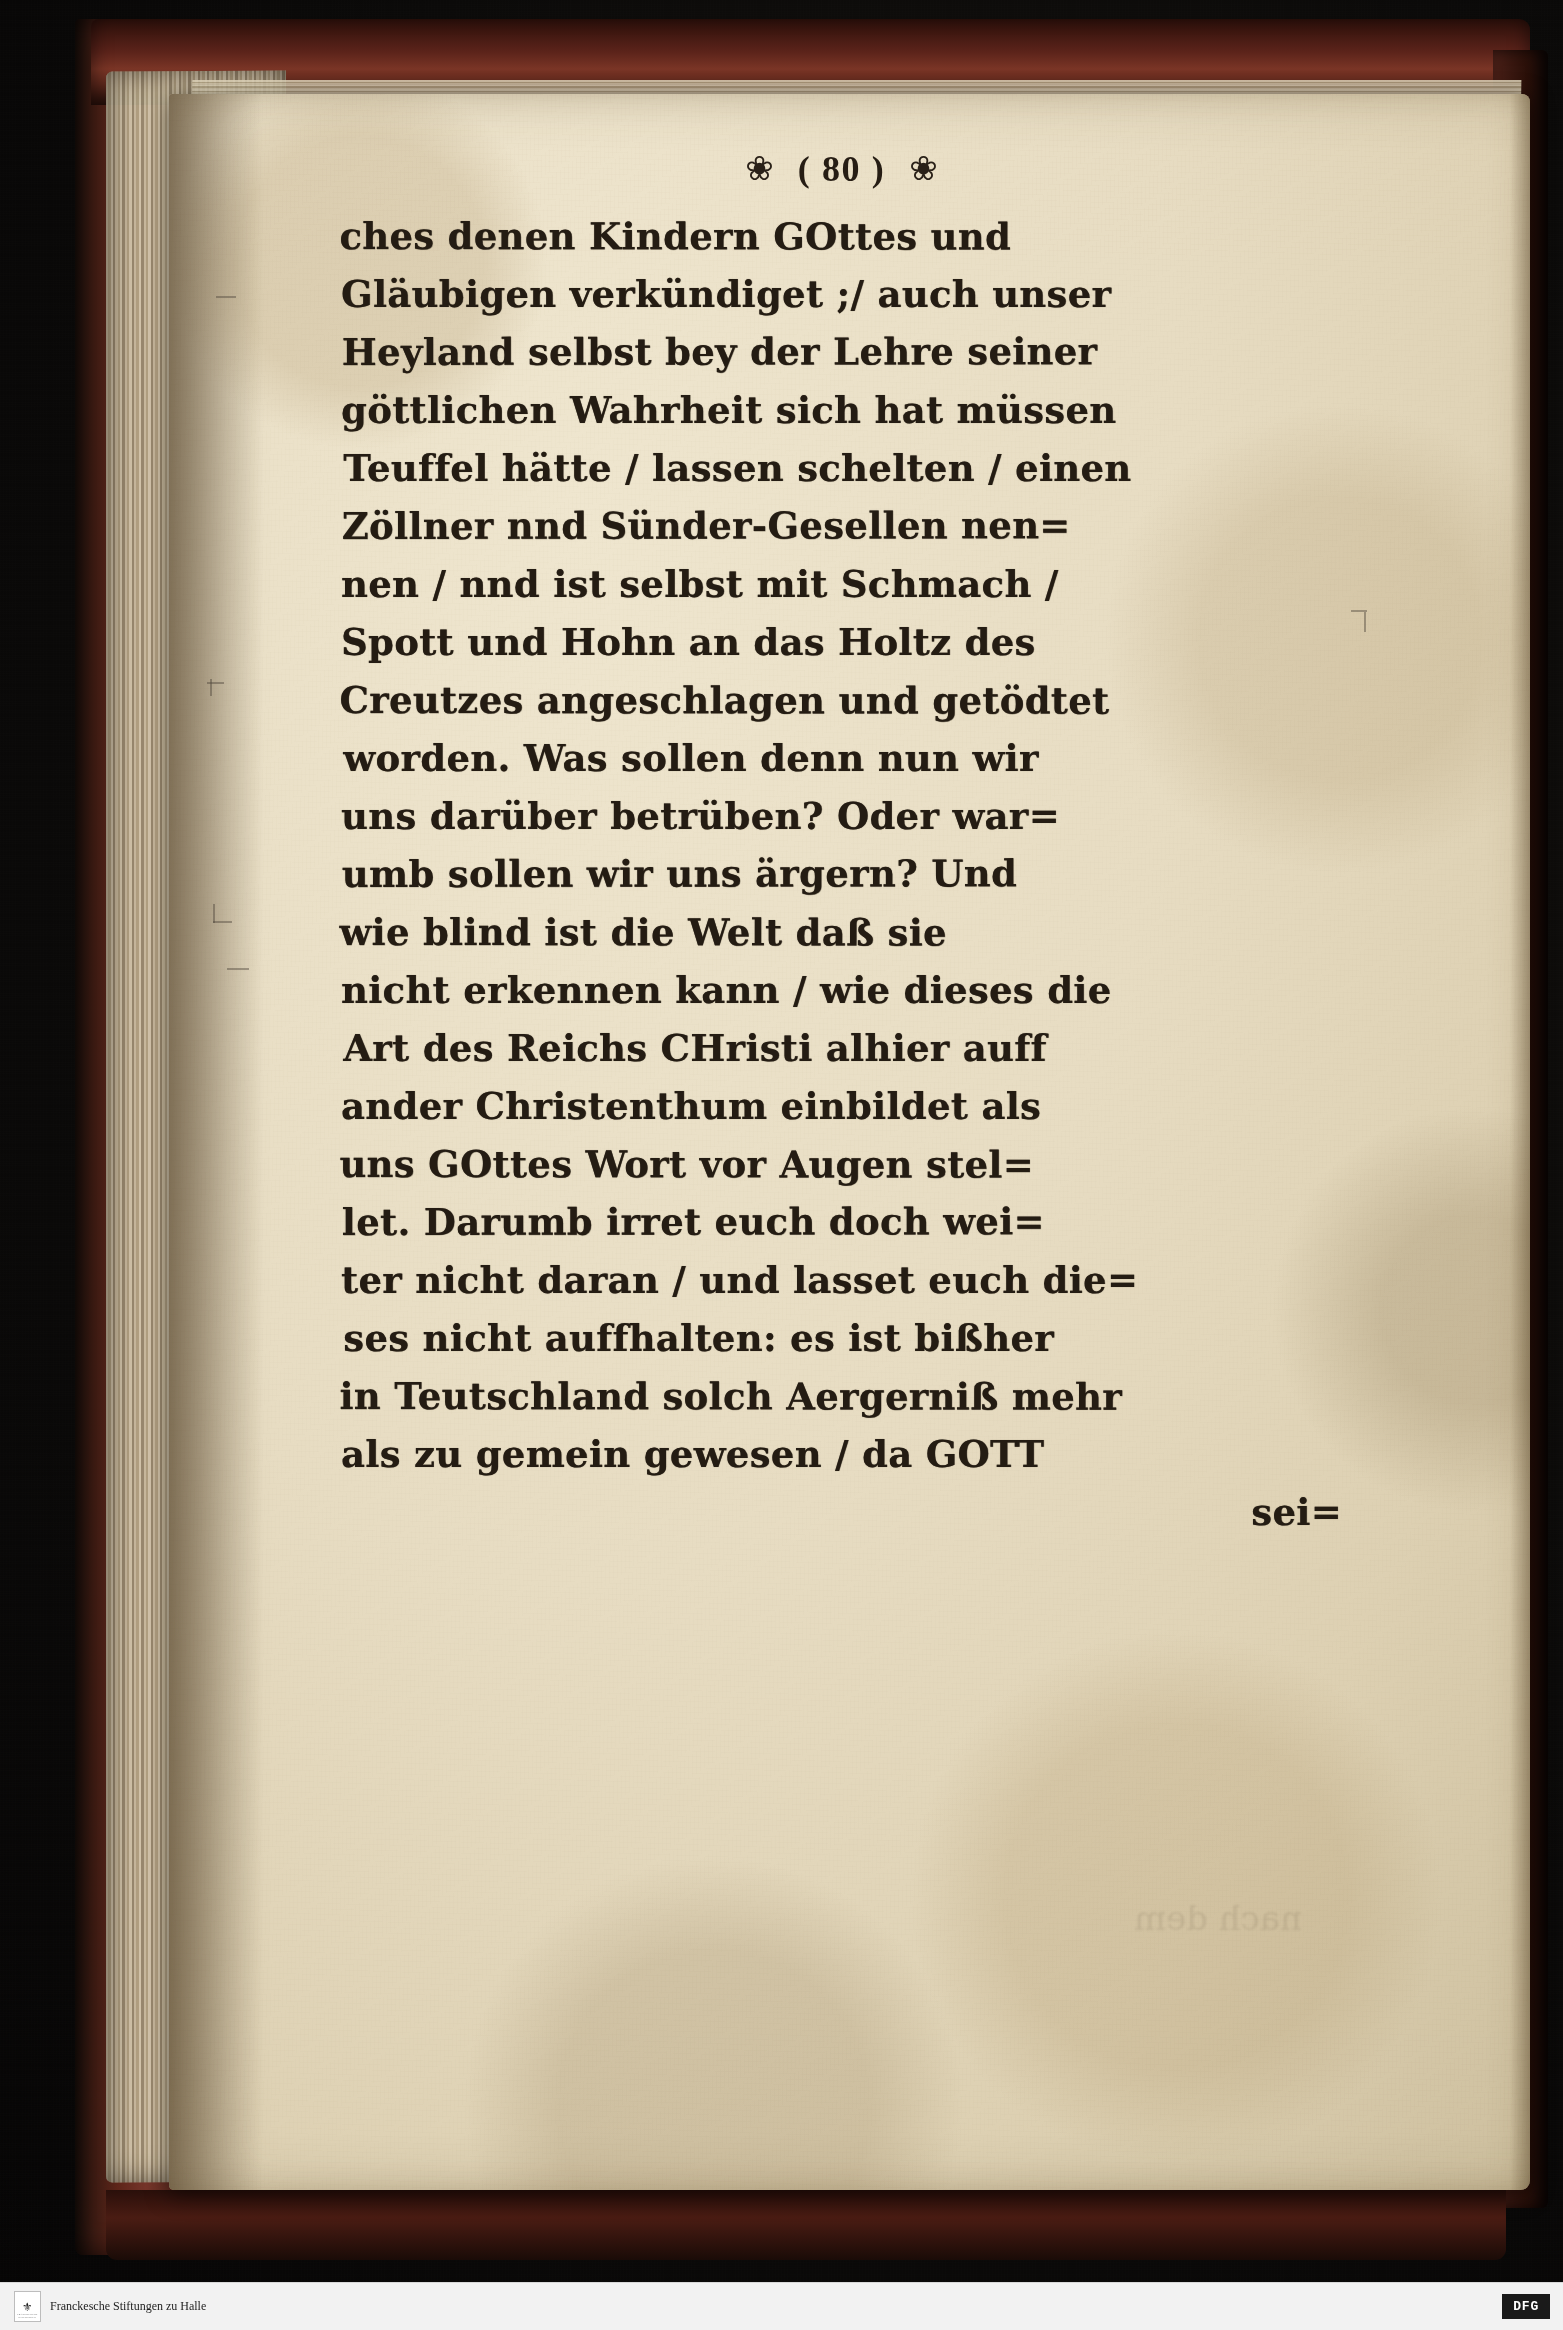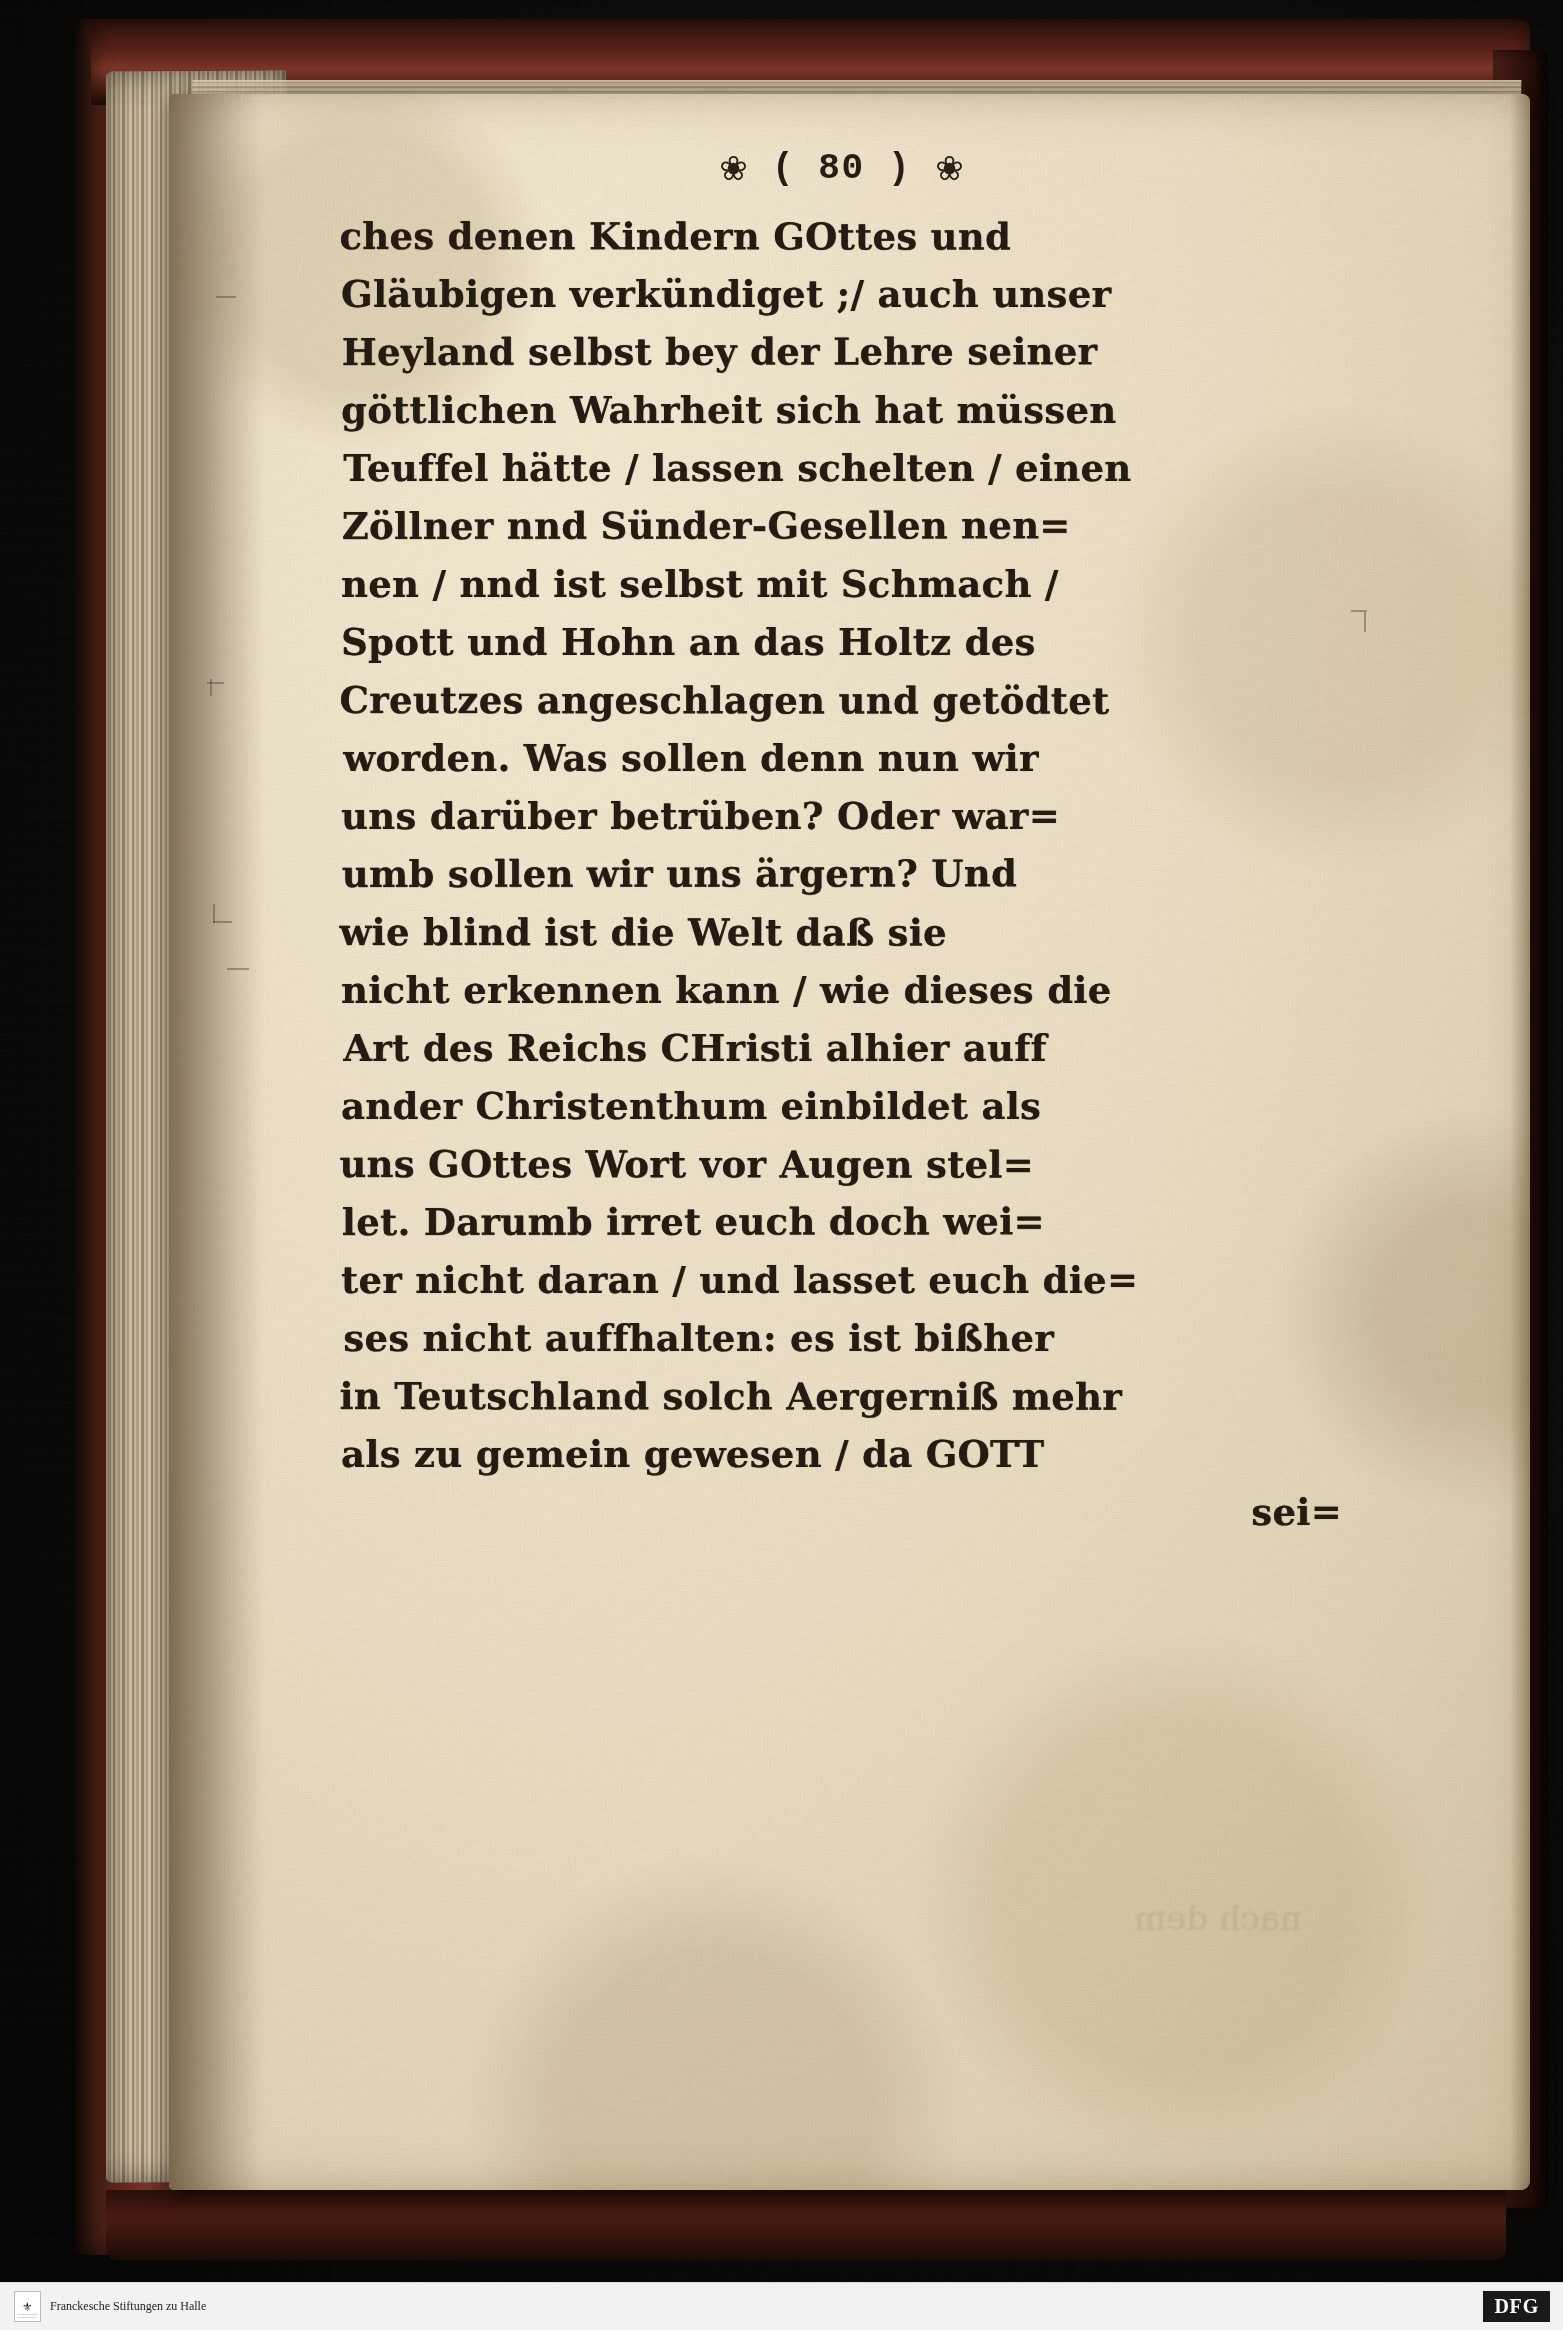--- a/index.html
+++ b/index.html
@@ -207,21 +207,21 @@
     width: 36px;
     height: 36px;
     position: relative;
     color: #2a2118;
     font-size: 34px;
     line-height: 36px;
     text-align: center;
     filter: blur(0.2px);
   }
   .pagenum {
-    font-family: Liberation Mono, monospace;
+    font-family: Liberation Serif, serif;
     font-size: 36px;
     letter-spacing: 1.6px;
     color: #261d14;
     font-weight: 600;
   }
 
   .lines {
     display: block;
   }
   .ln {
@@ -315,23 +315,23 @@
     transform: scale(1);
   }
   .footer-text {
     font-family: "Liberation Serif", serif;
     font-size: 12px;
     color: #1d1d1d;
   }
   .dfg-badge {
     background: #1a1a1a;
     color: #ffffff;
-    font-family: Liberation Serif, serif;
+    font-family: Liberation Mono, monospace;
     font-weight: 700;
-    font-size: 20px;
+    font-size: 13px;
     letter-spacing: 0.8px;
     padding: 5.5px 11px 6.3px;
     line-height: 1;
   }
 </style>
 </head>
 <body>
 
 <div class="backdrop">
   <div class="backdrop-noise"></div>

